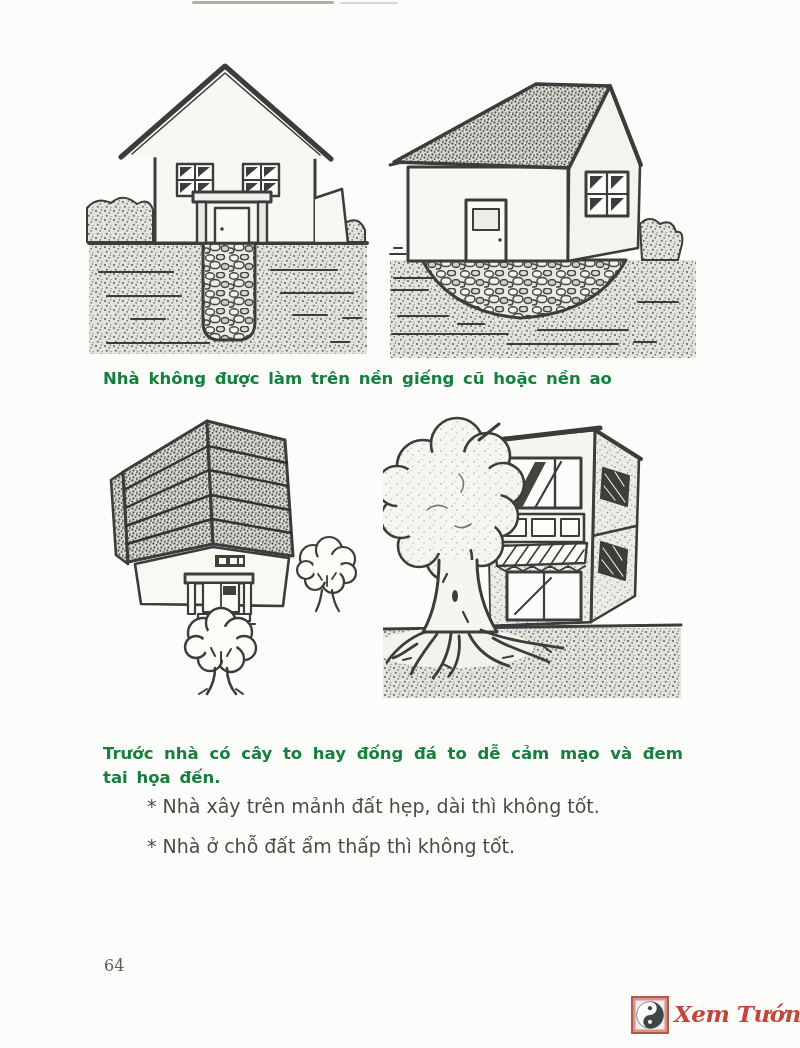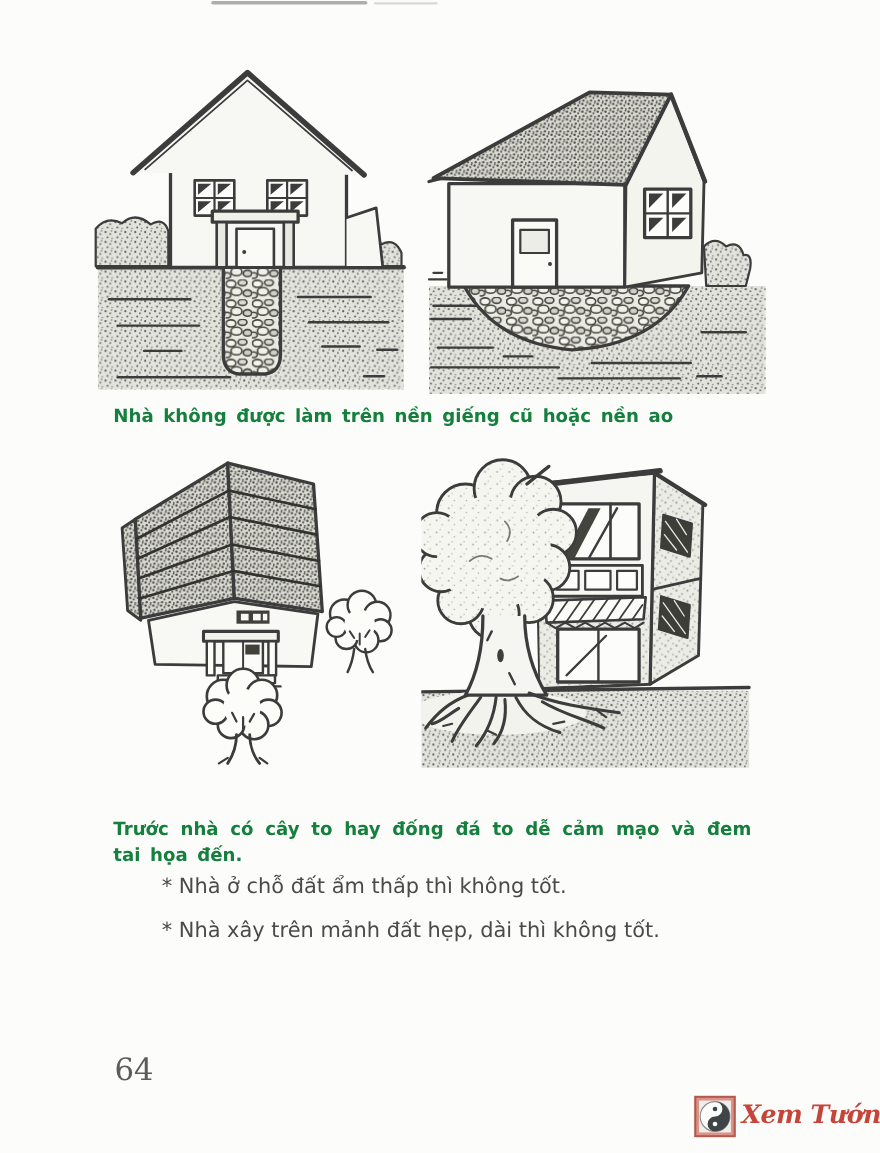--- a/index.html
+++ b/index.html
@@ -17,21 +17,21 @@
   .fig3{left:103px;top:416px;width:278px;height:288px;}
   .fig4{left:383px;top:414px;width:300px;height:292px;}
   .caption{position:absolute;font-weight:bold;font-size:16.5px;line-height:24px;
            color:#15803d;word-spacing:3px;letter-spacing:0;margin:0;}
   .cap1{left:103px;top:367px;width:620px;}
   .cap2{left:103px;top:742px;width:580px;text-align:justify;}
   .bullets{position:absolute;left:103px;top:792px;width:566px;}
   .bullet{margin:0 0 12px 0;font-size:19px;line-height:28px;color:#4a4a46;
           text-indent:44px;text-align:justify;}
   .pagenum{position:absolute;left:104px;top:956px;font-family:"DejaVu Serif","Liberation Serif",serif;
-           font-size:28px;color:#5c5c58;}
+           font-size:16px;color:#5c5c58;}
   .watermark{position:absolute;left:631px;top:996px;display:flex;align-items:flex-start;}
   .wm-icon{width:38px;height:38px;display:block;}
   .wm-text{font-family:"DejaVu Serif","Liberation Serif",serif;font-style:italic;font-weight:bold;
            font-size:23px;color:#c5453a;margin-left:5px;margin-top:4px;letter-spacing:-0.5px;
            white-space:nowrap;}
 </style>
 </head>
 <body>
 
 <div class="page">
@@ -305,22 +305,22 @@
           <path d="M76,222 C78,240 74,252 66,262"></path>
         </g>
         <path d="M28,244 l-8,2 M120,244 l10,-2 M60,250 l8,4 M160,232 l8,6" stroke-width="2"></path>
       </g>
     </svg>
   </figure>
 
   <p class="caption cap2">Trước nhà có cây to hay đống đá to dễ cảm mạo và đem tai họa đến.</p>
 
   <div class="bullets">
+    <p class="bullet">* Nhà xây trên mảnh đất hẹp, dài thì không tốt.</p>
     <p class="bullet">* Nhà ở chỗ đất ẩm thấp thì không tốt.</p>
-    <p class="bullet">* Nhà xây trên mảnh đất hẹp, dài thì không tốt.</p>
   </div>
 
   <div class="pagenum">64</div>
 
   <div class="watermark">
     <svg class="wm-icon" viewBox="0 0 38 38">
       <rect x="1" y="1" width="36" height="36" fill="#dd9288" stroke="#b2594d" stroke-width="2"></rect>
       <rect x="4.5" y="4.5" width="29" height="29" fill="#f0eeea"></rect>
       <circle cx="19" cy="19" r="13.5" fill="#fcfcfc" stroke="#8a8a8a" stroke-width="1"></circle>
       <path d="M19,5.5 A13.5,13.5 0 1 1 19,32.5 A6.75,6.75 0 1 1 19,19 A6.75,6.75 0 1 0 19,5.5 Z" fill="#3f4447"></path>

